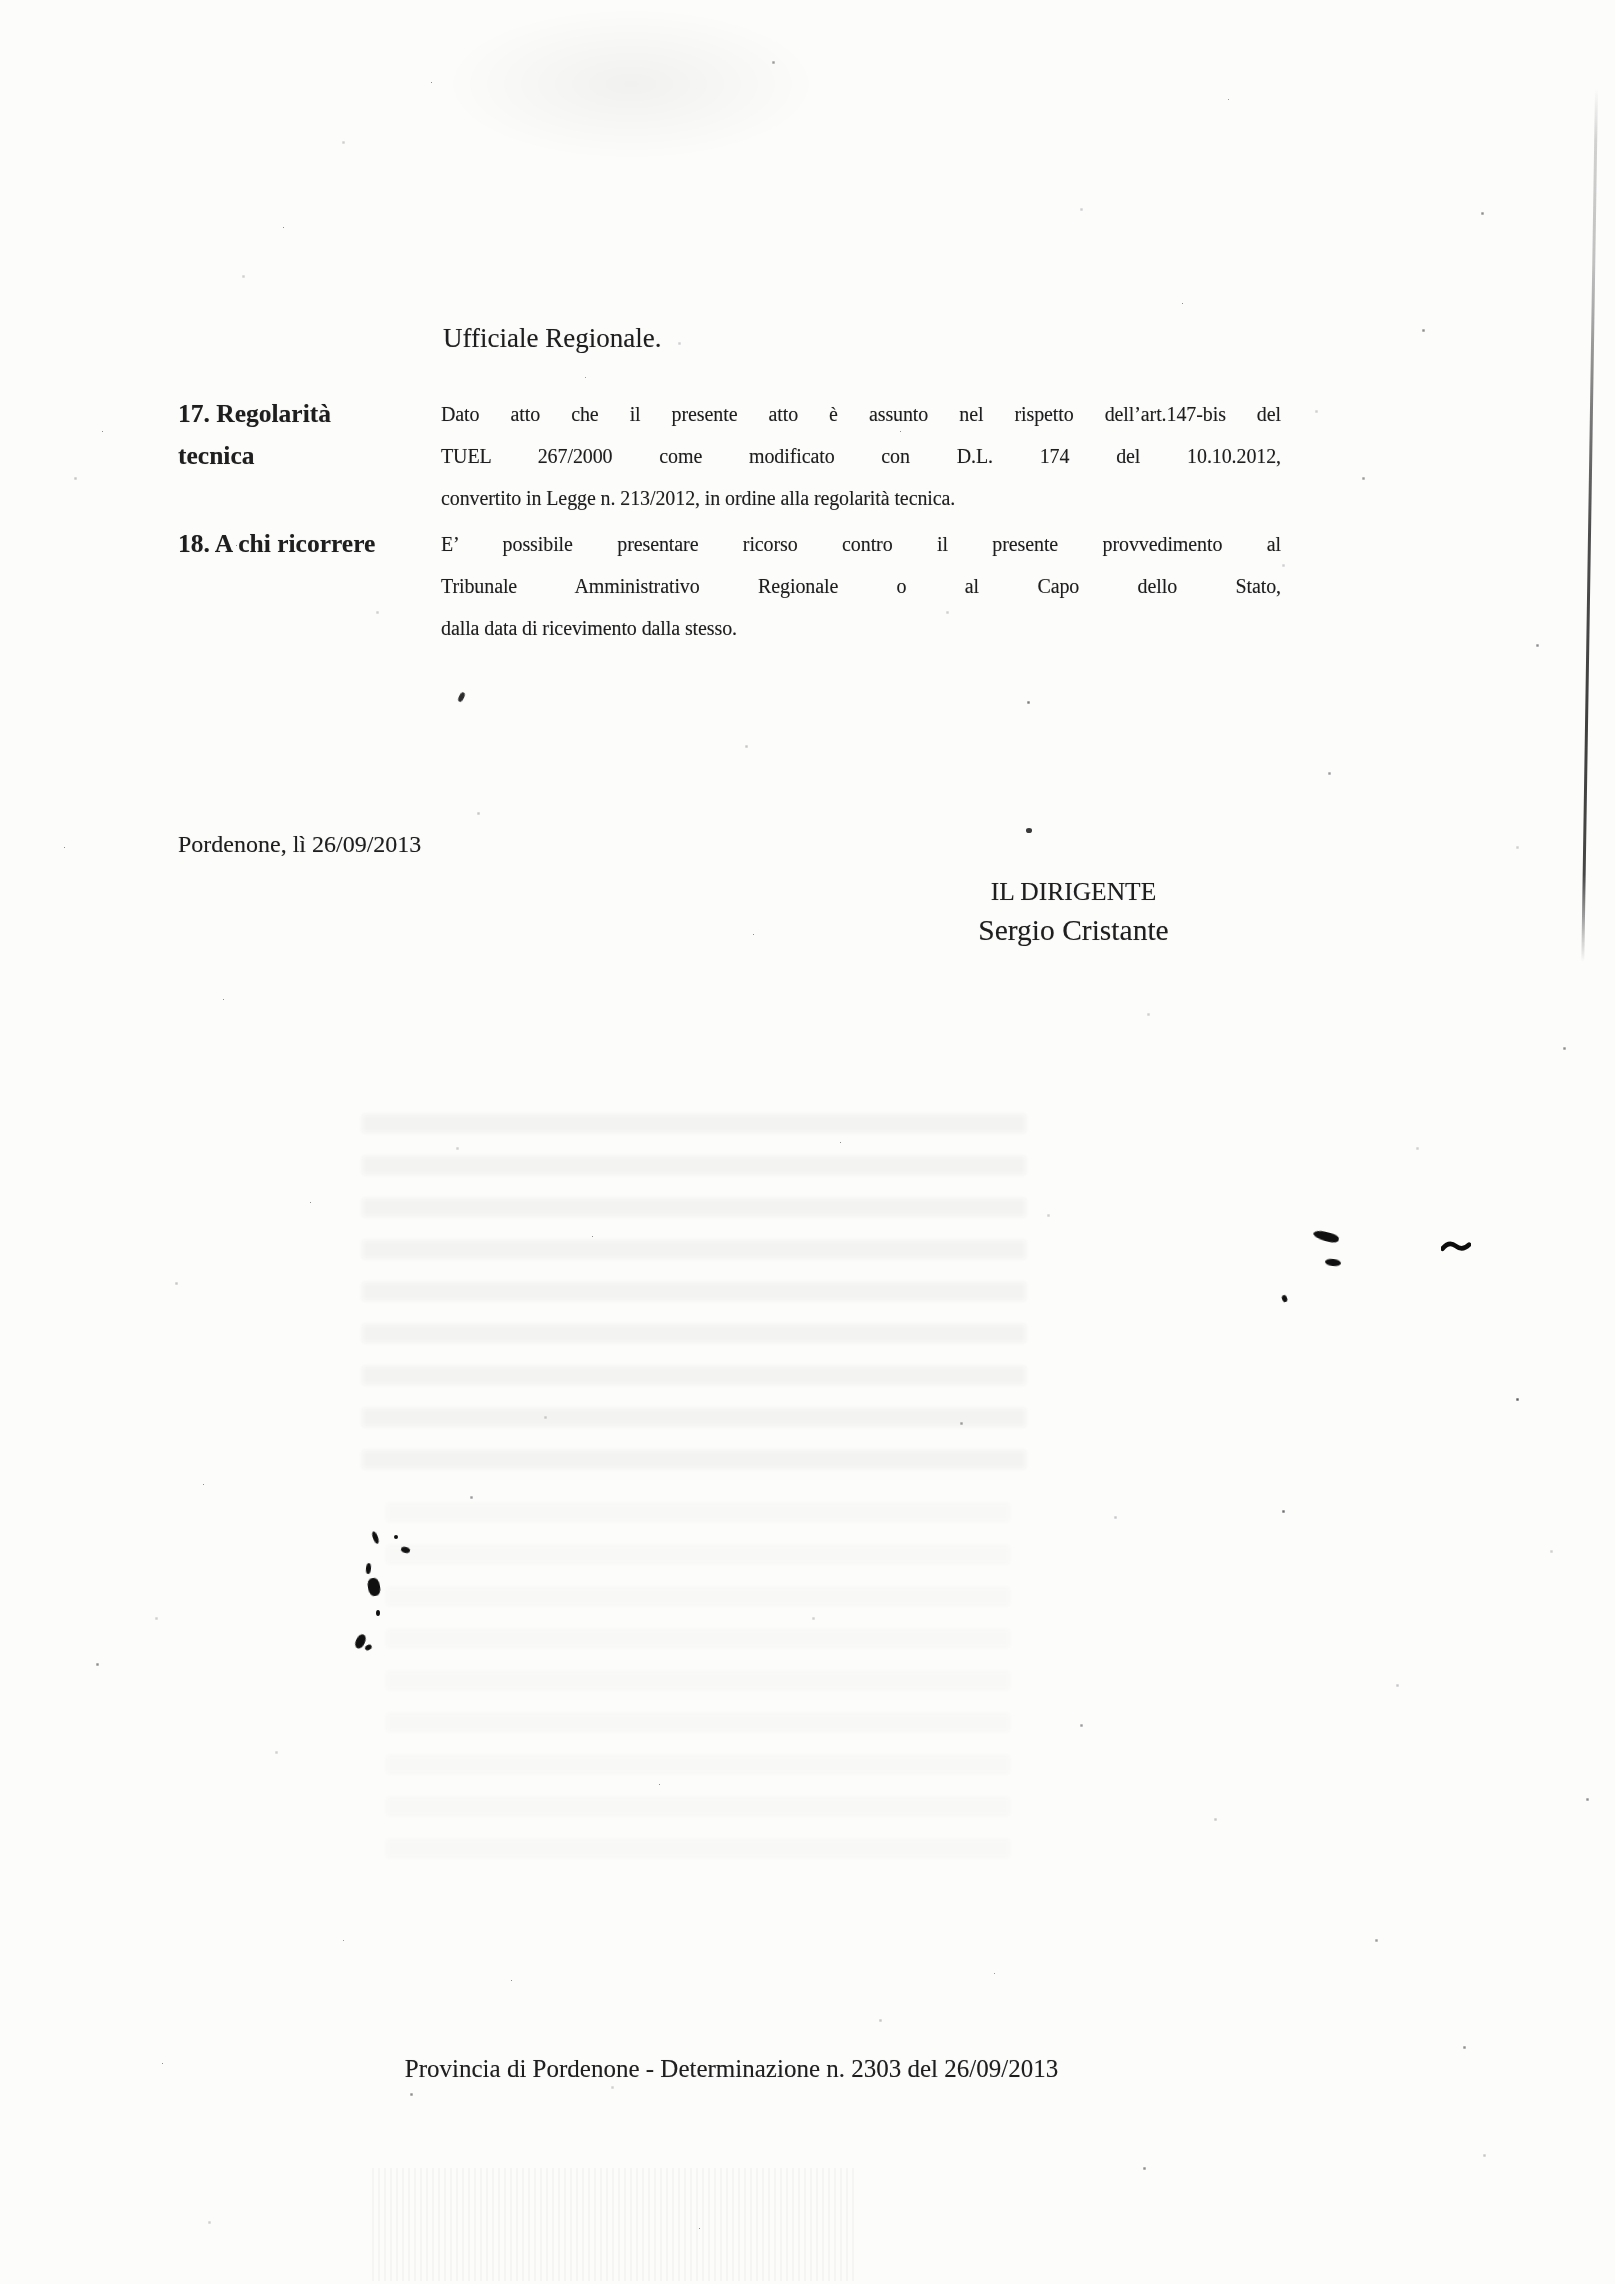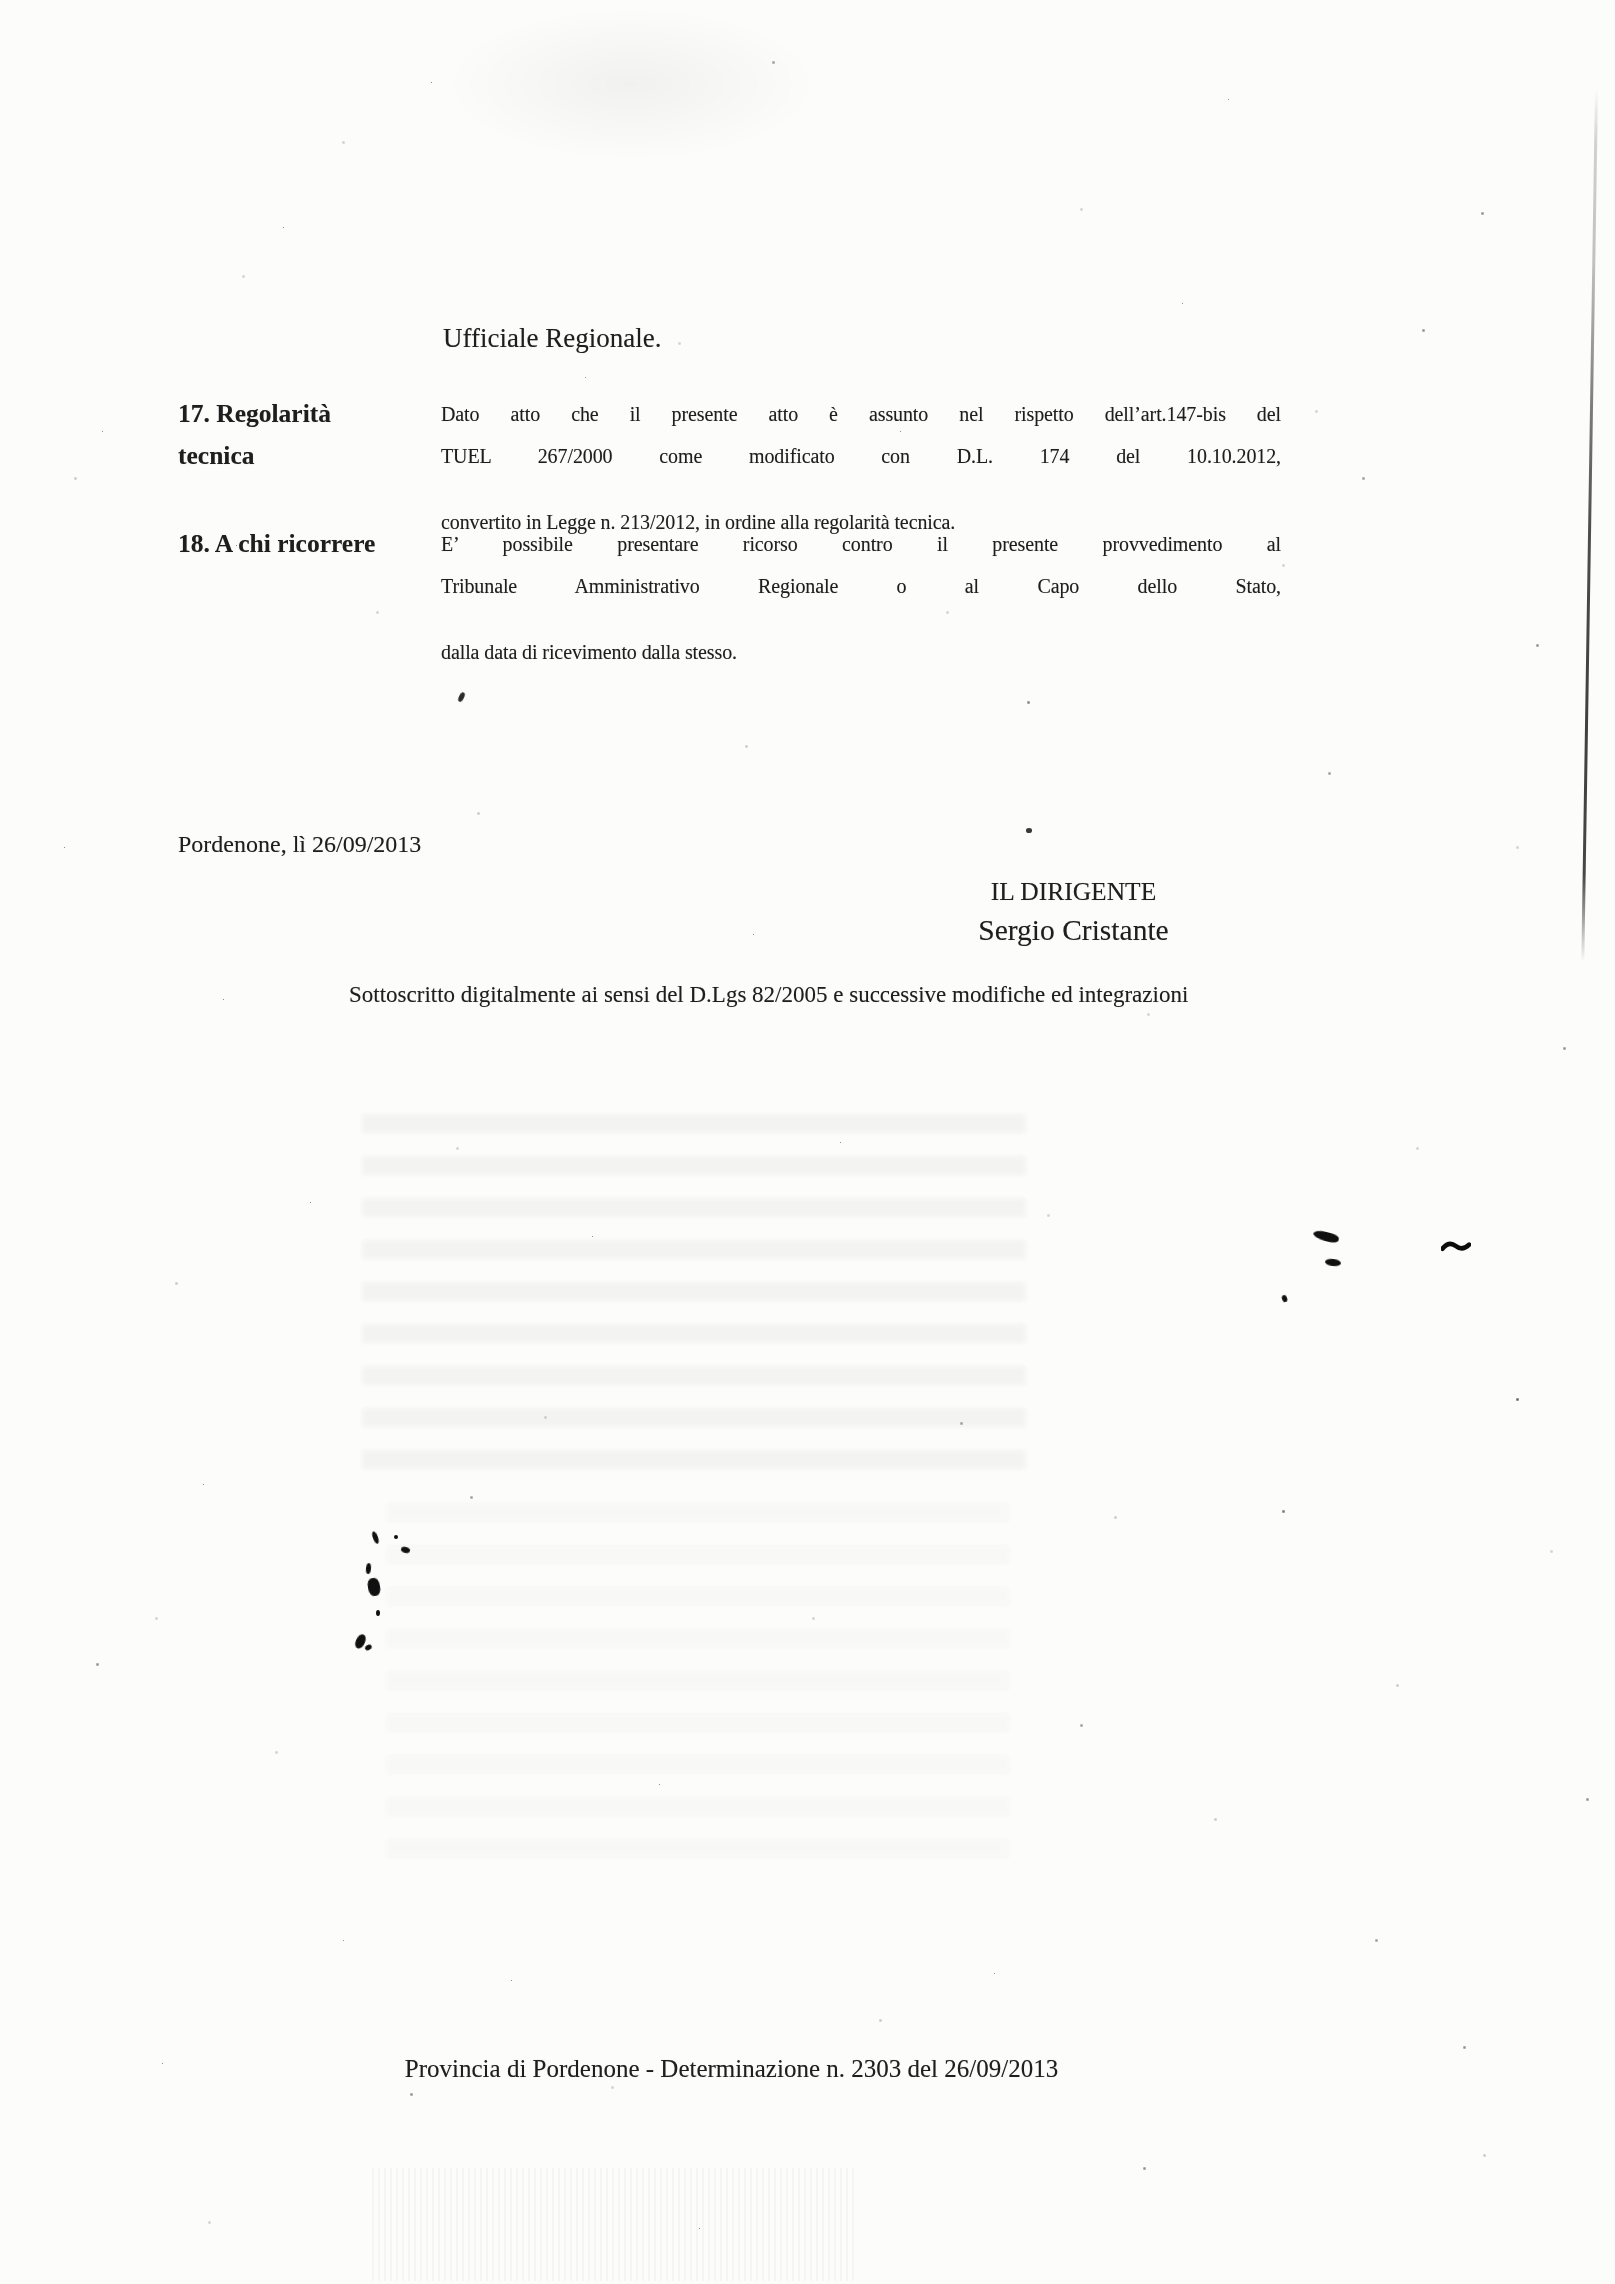--- a/index.html
+++ b/index.html
@@ -26,21 +26,21 @@
     position: absolute; left: 178px; width: 215px;
     font-weight: bold; font-size: 25.5px; line-height: 42px;
   }
   .sec-body {
     position: absolute; left: 441px; width: 840px;
     font-size: 20px; line-height: 42px; letter-spacing: -0.1px;
   }
   .sec-17 { top: 393px; }
   .sec-18 { top: 523px; }
   .bline { text-align: justify; text-align-last: justify; }
-  .bline.last { text-align: justify; text-align-last: left; margin-top: 24px; }
+  .bline.last { text-align: justify; text-align-last: left; }
 
   .dateline {
     position: absolute; left: 178px; top: 801px;
     font-size: 24px; line-height: 42px; margin-top: 22px;
   }
   .sig-role {
     position: absolute; left: 926px; top: 873px; width: 295px;
     text-align: center; font-size: 25.5px; line-height: 38px;
   }
   .sig-name {
@@ -169,21 +169,20 @@
     </div>
   </div>
 
   <div class="dateline txt">Pordenone, lì 26/09/2013</div>
 
   <div>
     <div class="sig-role txt">IL DIRIGENTE</div>
     <div class="sig-name txt">Sergio Cristante</div>
   </div>
 
-  <div class="digital-note txt">Sottoscritto digitalmente ai sensi del D.Lgs 82/2005 e successive modifiche ed integrazioni</div>
 
   <div class="footer-line txt">Provincia di Pordenone - Determinazione n. 2303 del 26/09/2013</div>
 
   <div class="scan-line"></div>
 
   <div class="blot pm1"></div>
   <div class="blot pm2"></div>
   <div class="pm3">
     <svg width="29.5" height="16" aria-hidden="true" viewBox="0 0 44 24">
       <path d="M2 16 Q 12 4, 22 12 T 42 10" stroke="#0c0c0c" stroke-width="7" fill="none" stroke-linecap="round"></path>

